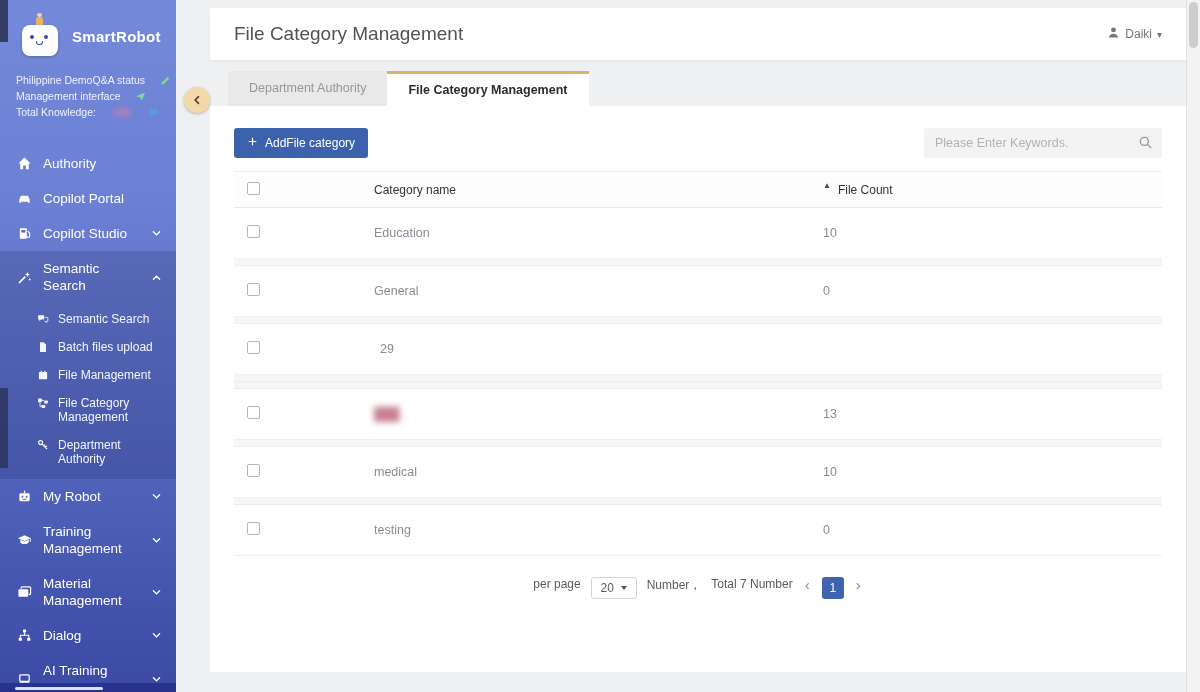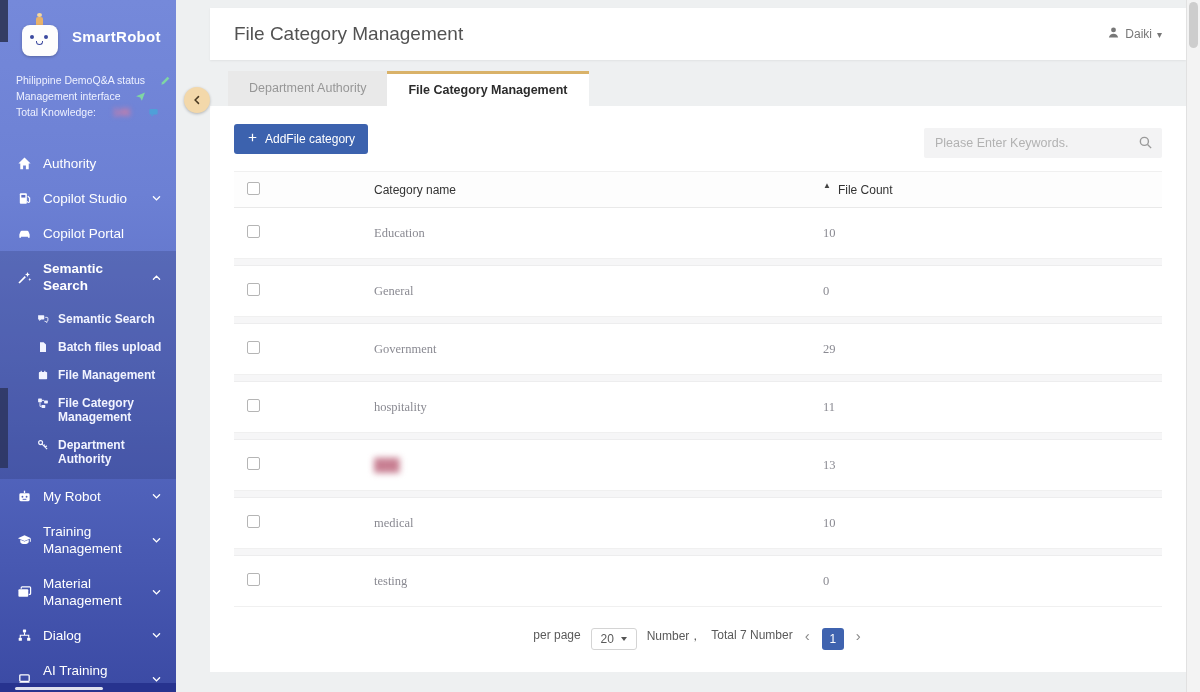--- a/index.html
+++ b/index.html
@@ -24,21 +24,21 @@
   .mini-ic { display:inline-flex; width:11px; height:11px; }
   .mini-ic svg { width:11px; height:11px; }
   .blur-val { color:#e77c9b; filter:blur(2.5px); font-weight:bold; margin:0 2px; }
 
   .menu { margin-top:18px; }
   .nav-item { display:flex; align-items:center; gap:11px; padding:9px 14px 9px 17px; font-size:13.5px; cursor:pointer; color:#fff; }
   .nav-item .icon, .sub-item .icon { display:inline-flex; flex:none; }
   .nav-item > .icon svg { width:15px; height:15px; }
   .nav-label { flex:1; line-height:17px; }
   .icon.chev svg { width:11px; height:11px; }
-  .nav-group.expanded { background:rgba(22,30,80,.18);font-weight:bold; }
+  .nav-group.expanded { background:rgba(22,30,80,.18); }
   .submenu { padding:2px 0 6px 0; }
   .sub-item { display:flex; align-items:flex-start; gap:9px; padding:7px 10px 7px 37px; font-size:12px; cursor:pointer; color:#f2f4ff; }
   .sub-item .icon svg { width:12px; height:12px; margin-top:1px; }
   .sub-label { line-height:14px; max-width:110px; }
   .edge-strip { position:absolute; left:0; width:8px; background:#242a46; opacity:.8; }
   .cut-item { position:absolute; left:0; bottom:0; width:200px; height:9px; background:#27338f; overflow:hidden; }
   .cut-item i { position:absolute; left:15px; top:4px; width:88px; height:3px; background:rgba(255,255,255,.85); border-radius:2px; }
 
   .collapse-btn { position:absolute; left:184px; top:87px; width:26px; height:26px; border-radius:50%;
     background:#f3d8aa; box-shadow:0 1px 3px rgba(0,0,0,.25); display:flex; align-items:center; justify-content:center;
@@ -53,40 +53,40 @@
   .user-chip { display:flex; align-items:center; gap:5px; color:#777; font-size:12px; cursor:pointer; }
   .user-chip .icon svg { width:13px; height:13px; }
   .caret-down { font-size:10px; color:#777; }
 
   .tabs { display:flex; margin:11px 0 0 18px; }
   .tab { height:35px; line-height:35px; padding:0 21px; font-size:12.5px; cursor:pointer; }
   .tab.inactive { background:#e9e9e9; color:#979797; }
   .tab.active { background:#fff; color:#2c2c2c; font-weight:bold; border-top:3px solid #d9b269; line-height:32px; }
 
   .card { width:976px; background:#fff; min-height:566px; padding-bottom:6px; }
-  .toolbar { display:flex; align-items:center; justify-content:space-between; padding:13px 24px 9px 24px; }
+  .toolbar { display:flex; align-items:flex-end; justify-content:space-between; padding:13px 24px 9px 24px; }
   .add-btn { display:flex; align-items:center; gap:7px; background:#3c62ae; color:#fff; font-size:12px;
     border:none; border-radius:3px; padding:8px 13px; cursor:pointer; font-family:inherit; }
   .add-btn .icon svg { width:11px; height:11px; }
   .search-wrap { position:relative;margin-top:9px; }
   .search-input { width:238px; height:30px; background:#f3f3f4; border:none; border-radius:2px;
     padding:0 32px 0 11px; font-size:12.5px; color:#555; font-family:inherit; outline:none; }
   .search-input::placeholder { color:#b2b2b2; }
   .search-ic { position:absolute; right:9px; top:7px; color:#9a9a9a; }
   .search-ic svg { width:15px; height:15px; }
 
   .table { margin:4px 24px 0 24px; }
   .thead, .trow { display:grid; grid-template-columns:130px 1fr 355px; align-items:center; }
   .thead { height:37px; border-bottom:1px solid #e9e9e9; border-top:1px solid #f0f0f0; background:#fdfdfd;
     font-size:12px; font-weight:normal; color:#333; }
   .checkbox { display:inline-block; width:13px; height:13px; border:1px solid #b5b5b5; border-radius:2px; background:#fff; margin-left:13px; cursor:pointer; }
   .col-name { padding-left:10px; }
   .col-count { padding-left:16px; display:flex; align-items:center; gap:7px; }
   .sort-caret { font-size:8px; color:#444; position:relative; top:-4px; }
-  .trow { height:51px; background:#fff; border-bottom:1px solid #f0f0f0; font-size:12.5px; color:#8a8a92;font-family:Liberation Serif, serif; }
+  .trow { height:51px; background:#fff; border-bottom:1px solid #f0f0f0; font-size:12.5px; color:#8a8a92; }
   .row-gap { height:7px; background:#f6f6f7; border-bottom:1px solid #ededee; }
   .redacted { color:#c87f92; filter:blur(3px); letter-spacing:-.5px; }
 
   .pagination { display:flex; align-items:flex-start; justify-content:center; gap:10px; padding:21px 0 12px 0;
     font-size:12px; color:#5a5a5a; }
   .pp-select { display:flex; align-items:center; justify-content:center; gap:7px; width:46px; height:22px;
     border:1px solid #d4d4d4; border-radius:3px; background:#fff; cursor:pointer; }
   .pp-caret { width:0; height:0; border-left:3.5px solid transparent; border-right:3.5px solid transparent; border-top:4.5px solid #555; }
   .pg-chev { font-size:15px; color:#888; cursor:pointer; padding:0 2px; line-height:1; }
   .pg-num { width:22px; height:22px; background:#3f63af; color:#fff; border-radius:3px; text-align:center; line-height:22px; font-size:12px; cursor:pointer; }
@@ -147,41 +147,41 @@
                 <path d="M8 1.5 14.5 8h-2v6H9.5v-4h-3v4H3.5V8h-2Z"></path>
               </svg>
             </span>
             <span class="nav-label">Authority</span>
           </div>
         </div>
         <div class="nav-group">
           <div class="nav-item">
             <span class="icon">
               <svg viewBox="0 0 16 16" fill="currentColor">
+                <path d="M2.5 9 3.8 5.8C4 5.3 4.5 5 5 5h6c.5 0 1 .3 1.2.8L13.5 9v3.5h-1.8v-1H4.3v1H2.5Z"></path>
+              </svg>
+            </span>
+            <span class="nav-label">Copilot Portal</span>
+          </div>
+        </div>
+        <div class="nav-group">
+          <div class="nav-item">
+            <span class="icon">
+              <svg viewBox="0 0 16 16" fill="currentColor">
                 <rect x="3" y="2.5" width="7.5" height="11" rx="1"></rect>
                 <rect x="4.6" y="4.2" width="4.3" height="2.8" fill="#5b6cc4"></rect>
                 <path d="M11.5 5.5l2 2V11a1.2 1.2 0 0 1-2.4 0" fill="none" stroke="currentColor" stroke-width="1.2"></path>
               </svg>
             </span>
             <span class="nav-label">Copilot Studio</span>
             <span class="icon chev">
               <svg viewBox="0 0 16 16" fill="currentColor">
                 <path d="M3.5 5.5 8 10l4.5-4.5" fill="none" stroke="currentColor" stroke-width="2" stroke-linecap="round"></path>
               </svg>
             </span>
-          </div>
-        </div>
-        <div class="nav-group">
-          <div class="nav-item">
-            <span class="icon">
-              <svg viewBox="0 0 16 16" fill="currentColor">
-                <path d="M2.5 9 3.8 5.8C4 5.3 4.5 5 5 5h6c.5 0 1 .3 1.2.8L13.5 9v3.5h-1.8v-1H4.3v1H2.5Z"></path>
-              </svg>
-            </span>
-            <span class="nav-label">Copilot Portal</span>
           </div>
         </div>
         <div class="nav-group expanded">
           <div class="nav-item active">
             <span class="icon">
               <svg viewBox="0 0 16 16" fill="currentColor">
                 <path d="M1.5 13.2 8.2 6.5l1.3 1.3-6.7 6.7Z"></path>
                 <path d="M11.2 2.2l.8 1.8 1.8.8-1.8.8-.8 1.8-.8-1.8-1.8-.8 1.8-.8Z"></path>
                 <path d="M13.6 8.4l.5 1.1 1.1.5-1.1.5-.5 1.1-.5-1.1-1.1-.5 1.1-.5Z"></path>
               </svg>
@@ -399,33 +399,25 @@
             <div class="trow">
               <div class="td"><span class="checkbox"></span></div>
               <div class="td col-name"><span>General</span></div>
               <div class="td col-count">
                 <span>0</span>
               </div>
             </div>
             <div class="row-gap"></div>
             <div class="trow">
               <div class="td"><span class="checkbox"></span></div>
-              <div class="td col-name"><span>Government</span></div>
               <div class="td col-count">
                 <span>29</span>
               </div>
             </div>
             <div class="row-gap"></div>
-            <div class="trow">
-              <div class="td"><span class="checkbox"></span></div>
-              <div class="td col-name"><span>hospitality</span></div>
-              <div class="td col-count">
-                <span>11</span>
-              </div>
-            </div>
             <div class="row-gap"></div>
             <div class="trow">
               <div class="td"><span class="checkbox"></span></div>
               <div class="td col-name"><span class="redacted">███</span></div>
               <div class="td col-count">
                 <span>13</span>
               </div>
             </div>
             <div class="row-gap"></div>
             <div class="trow">

